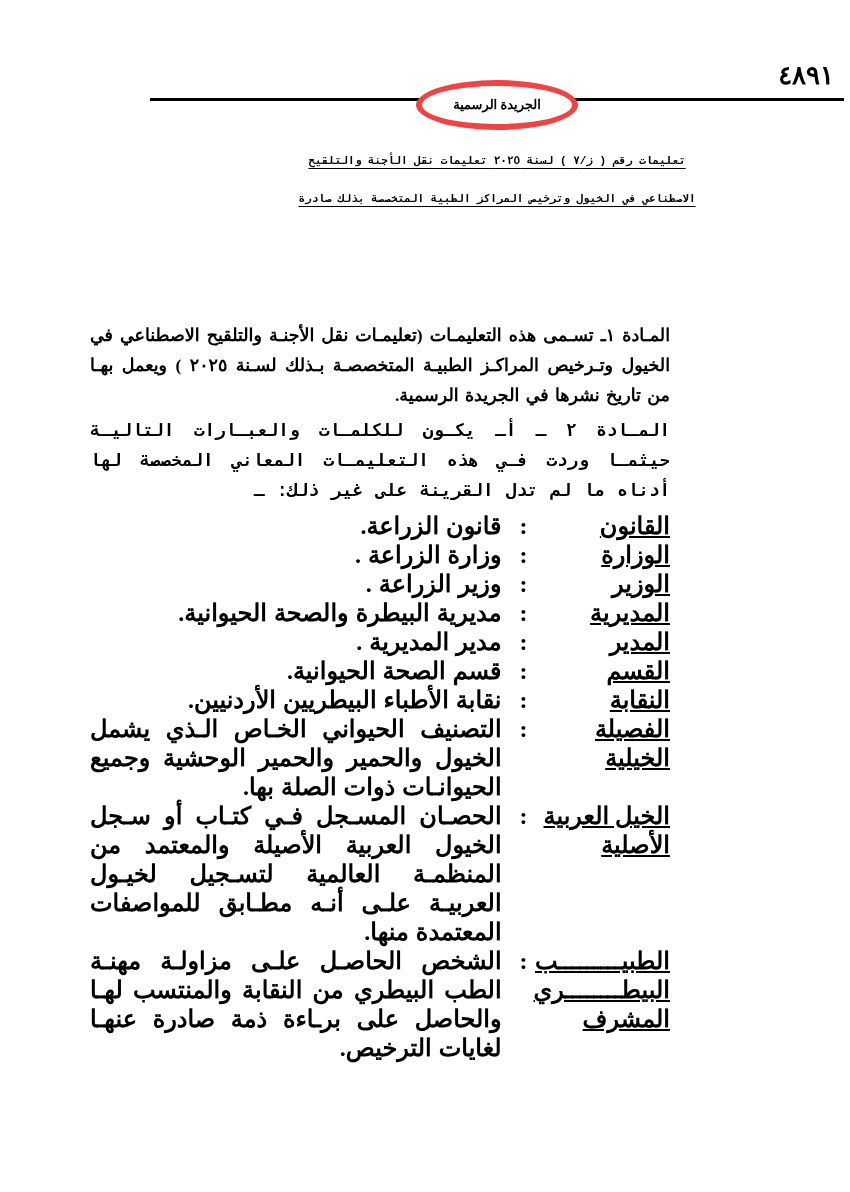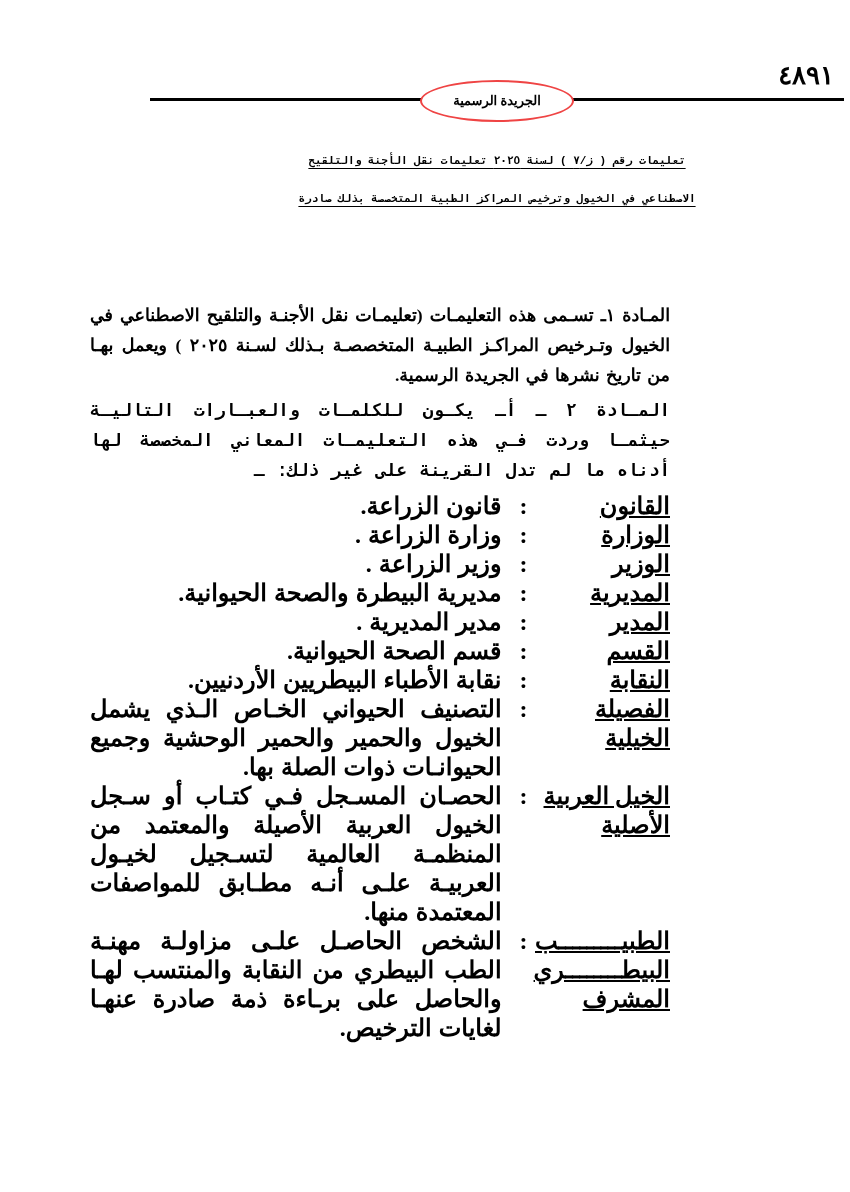--- a/index.html
+++ b/index.html
@@ -47,21 +47,21 @@
     height: 0;
     border-top: 3px solid #000;
   }
   .header-oval {
     position: absolute;
     top: 20px;
     left: 50%;
     transform: translateX(-50%);
     width: 150px;
     height: 38px;
-    border: 2px solid #ef4444;
+    border: 6px solid #ef4444;
     border-radius: 50% / 50%;
     background: #ffffff;
     display: flex;
     align-items: center;
     justify-content: center;
   }
   .header-oval span {
     font-size: 13px;
     font-weight: bold;
     font-family: "Liberation Serif", serif;
@@ -96,20 +96,21 @@
   }
   .para {
     font-size: 17.5px;
     line-height: 30px;
     font-weight: bold;
     margin-bottom: 2px;
     text-align: justify;
     text-justify: inter-word;
     font-family: "Liberation Serif", serif;
     word-spacing: 2px;
+    margin-top: 20px;
   }
   .para.p2 {
     margin-top: 6px;
     font-family: Liberation Mono, monospace;
   }
 
   
   .defs {
     margin-top: 6px;
     width: 580px;

